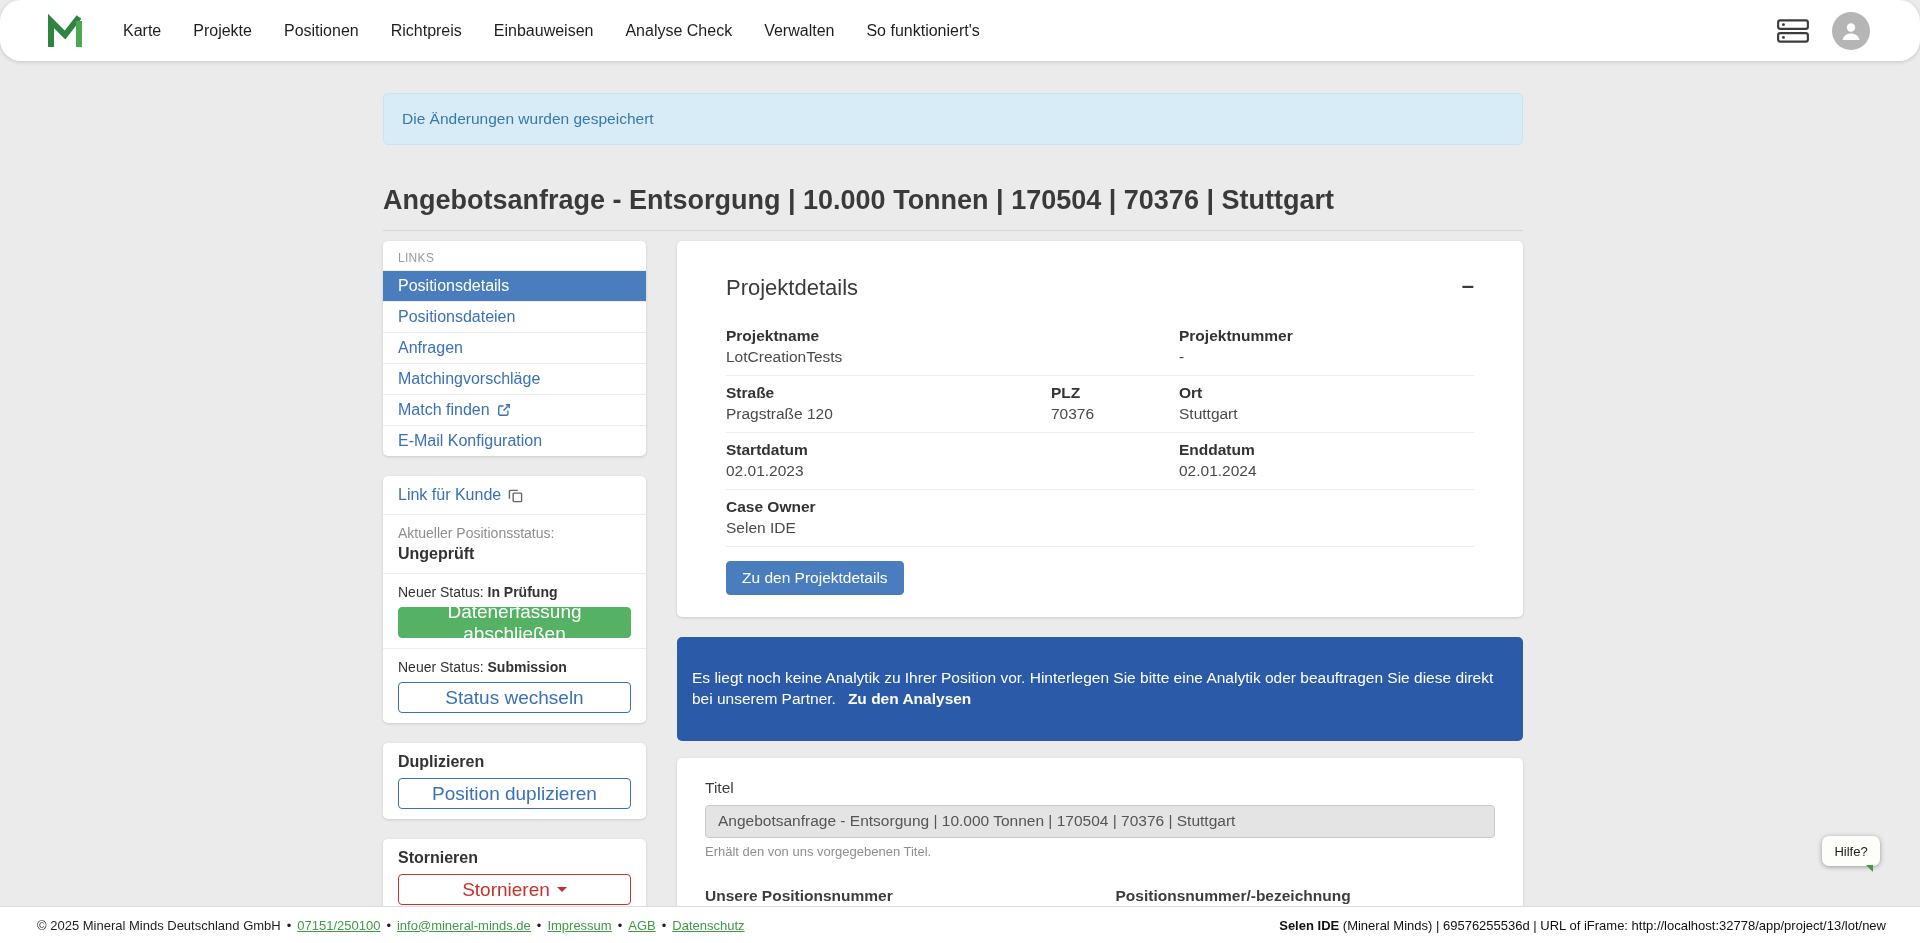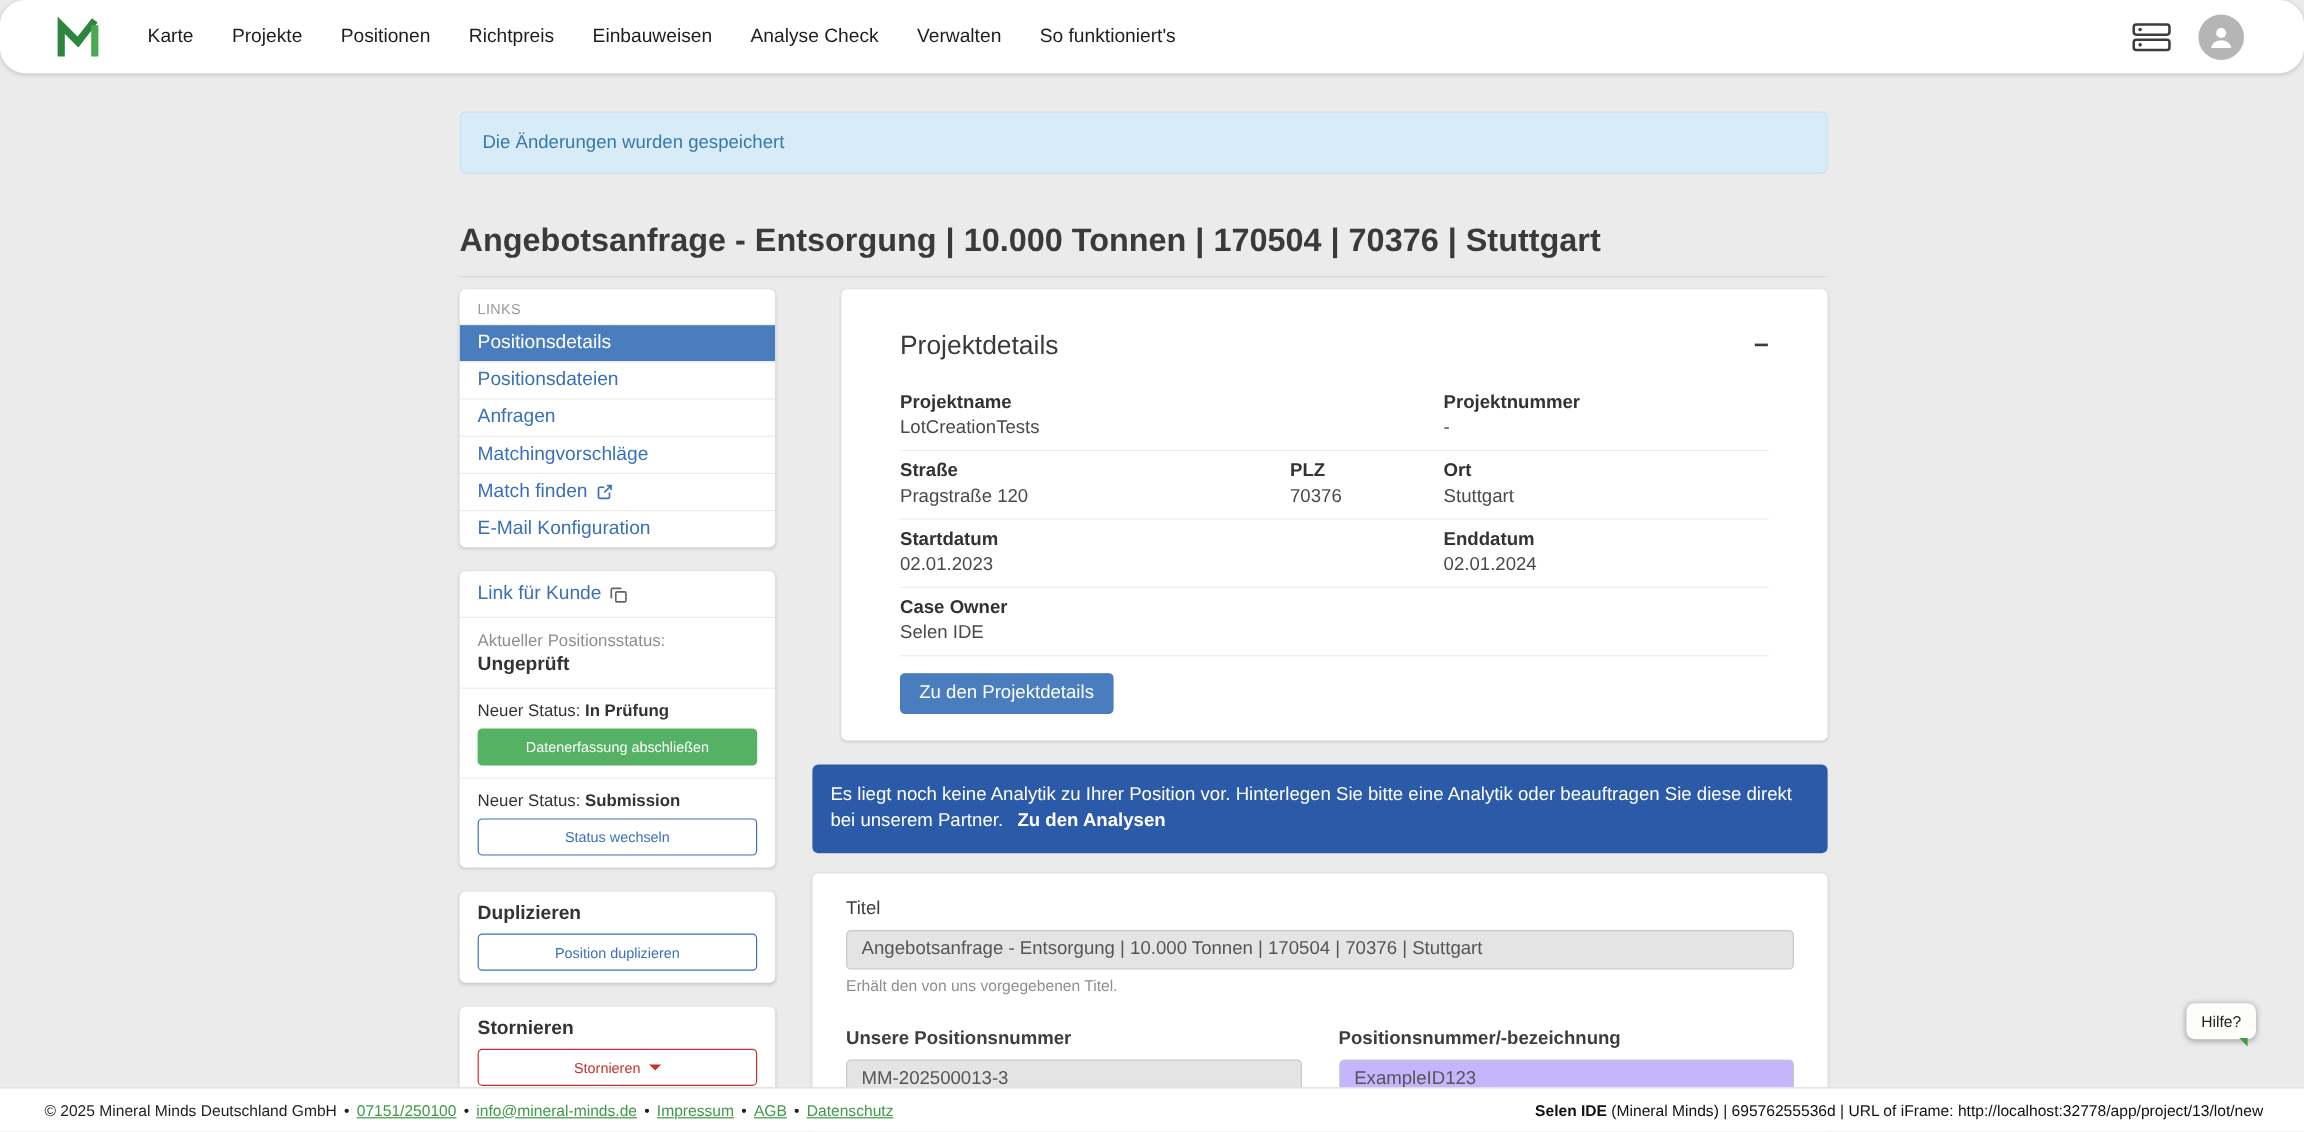--- a/index.html
+++ b/index.html
@@ -47,46 +47,46 @@
   
   .sec { padding:10px 15px; }
   .sec + .sec { border-top:1px solid #ececec; }
   .link-blue { color:#3a70b9; font-size:16px; cursor:pointer; display:inline-flex; align-items:center; gap:7px; }
   .muted-label { font-size:14px; color:#8e8e8e; }
   .status-value { font-size:16px; font-weight:700; color:#333; margin-top:4px; }
   .new-status { font-size:14px; color:#333; }
   .new-status b { font-weight:700; }
   .btn {
     display:flex; align-items:center; justify-content:center; width:100%; height:31px;
-    border-radius:4px; font-size:12px; font-family:inherit; cursor:pointer; margin-top:7px;
+    border-radius:4px; font-size:19px; font-family:inherit; cursor:pointer; margin-top:7px;
   }
   .btn-green { background:#55b163; border:1px solid #55b163; color:#fff; }
   .btn-outline-blue { background:#fff; border:1px solid #3a70b9; color:#3a70b9; }
   .btn-outline-red { background:#fff; border:1px solid #c9302c; color:#c9302c; gap:7px; }
   .card-heading { font-size:16px; font-weight:700; color:#333; }
   .caret-down { width:0; height:0; border-left:5px solid transparent; border-right:5px solid transparent; border-top:5px solid currentColor; display:inline-block; }
 
   
-  .project-card { padding:34px 49px 22px;margin-left:24px; }
+  .project-card { padding:34px 49px 22px; }
   .pc-head { display:flex; justify-content:space-between; align-items:flex-start; }
   .pc-title { font-size:22px; font-weight:400; color:#3a3a3a; }
   .collapse-btn { background:none; border:none; font-size:22px; font-weight:700; color:#3a3a3a; cursor:pointer; line-height:1; font-family:inherit; }
   .pd-rows { margin-top:18px; }
   .pd-row { display:flex; padding:8px 0 9px; border-bottom:1px solid #ededed; }
   .pd-label { font-size:15.5px; font-weight:700; color:#333; }
   .pd-value { font-size:15.5px; color:#4a4a4a; margin-top:3px; }
   .w-453 { width:453px; flex:none; }
   .w-325 { width:325px; flex:none; }
   .w-128 { width:128px; flex:none; }
   .flex1 { flex:1; min-width:0; }
   .pc-actions { display:flex; margin-top:14px; }
   .btn-blue { background:#4a7dbe; border:1px solid #4a7dbe; color:#fff; border-radius:4px; padding:7px 15px; font-size:15.5px; cursor:pointer; font-family:inherit; }
 
   
-  .banner { background:#2b5ba8; border-radius:5px; color:#fff; padding:16px 15px; font-size:15.5px; line-height:1.35; margin-bottom:17px; }
+  .banner { background:#2b5ba8; border-radius:5px; color:#fff; padding:31px 15px; font-size:15.5px; line-height:1.35; margin-bottom:17px; }
   .banner-link { font-weight:700; color:#fff; margin-left:12px; cursor:pointer; white-space:nowrap; }
 
   
   .form-card { padding:21px 28px 70px; margin-bottom:0; }
   .form-label { display:block; font-size:15.5px; color:#3d3d3d; margin-bottom:8px; }
   .form-label.bold { font-weight:700; }
   .text-input {
     width:100%; height:33px; border:1px solid #c8c8c8; border-radius:4px; padding:0 12px;
     font-size:15.5px; color:#555; font-family:inherit; background:#c4b5fd;
   }

